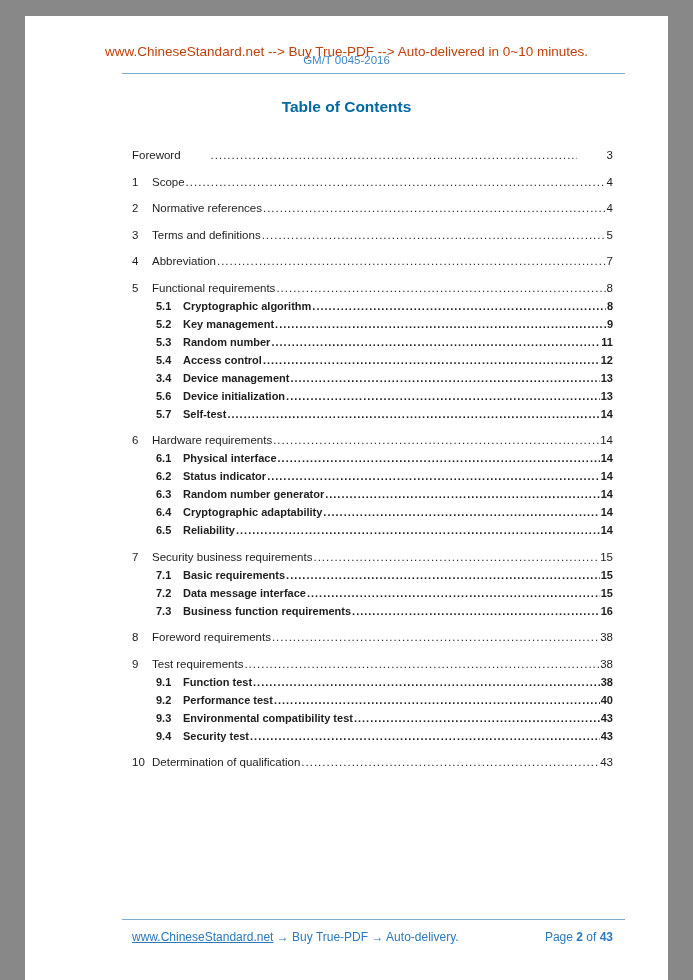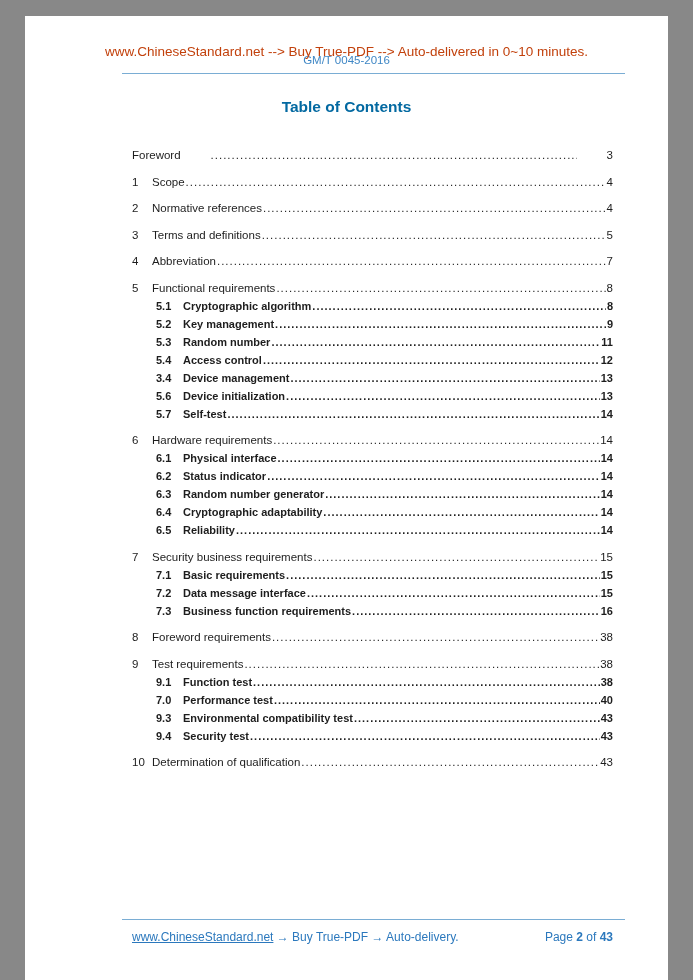--- a/index.html
+++ b/index.html
@@ -276,21 +276,21 @@
       <span class="toc-dots"></span>
       <span class="toc-page">38</span>
     </div>
       <div class="toc-row lvl1">
       <span class="toc-num">9.1</span>
       <span class="toc-label">Function test</span>
       <span class="toc-dots"></span>
       <span class="toc-page">38</span>
     </div>
       <div class="toc-row lvl1">
-      <span class="toc-num">7.0</span>
+      <span class="toc-num">9.2</span>
       <span class="toc-label">Performance test</span>
       <span class="toc-dots"></span>
       <span class="toc-page">40</span>
     </div>
       <div class="toc-row lvl1">
       <span class="toc-num">9.3</span>
       <span class="toc-label">Environmental compatibility test</span>
       <span class="toc-dots"></span>
       <span class="toc-page">43</span>
     </div>

